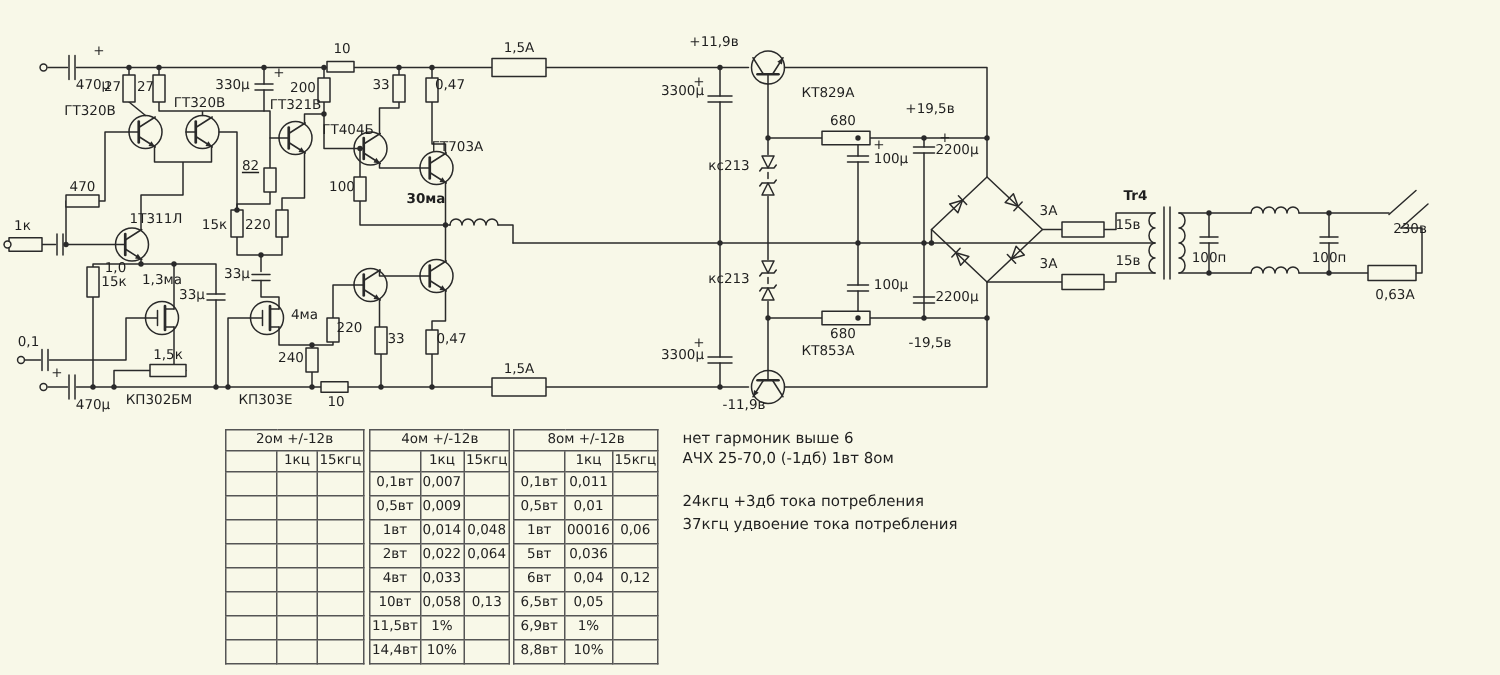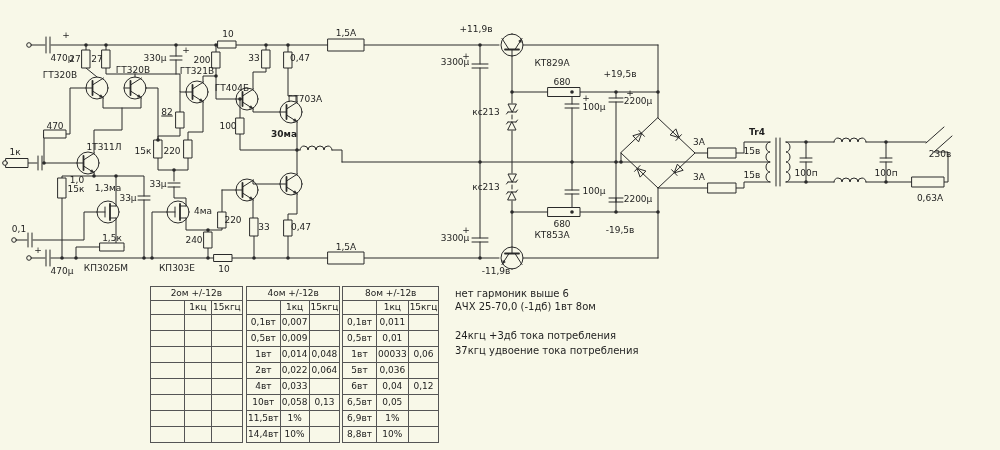--- a/index.html
+++ b/index.html
@@ -434,21 +434,21 @@
             <td>0,011</td>
             <td></td>
           </tr>
           <tr>
             <td>0,5вт</td>
             <td>0,01</td>
             <td></td>
           </tr>
           <tr>
             <td>1вт</td>
-            <td>00033</td>
+            <td>00016</td>
             <td>0,06</td>
           </tr>
           <tr>
             <td>5вт</td>
             <td>0,036</td>
             <td></td>
           </tr>
           <tr>
             <td>6вт</td>
             <td>0,04</td>

